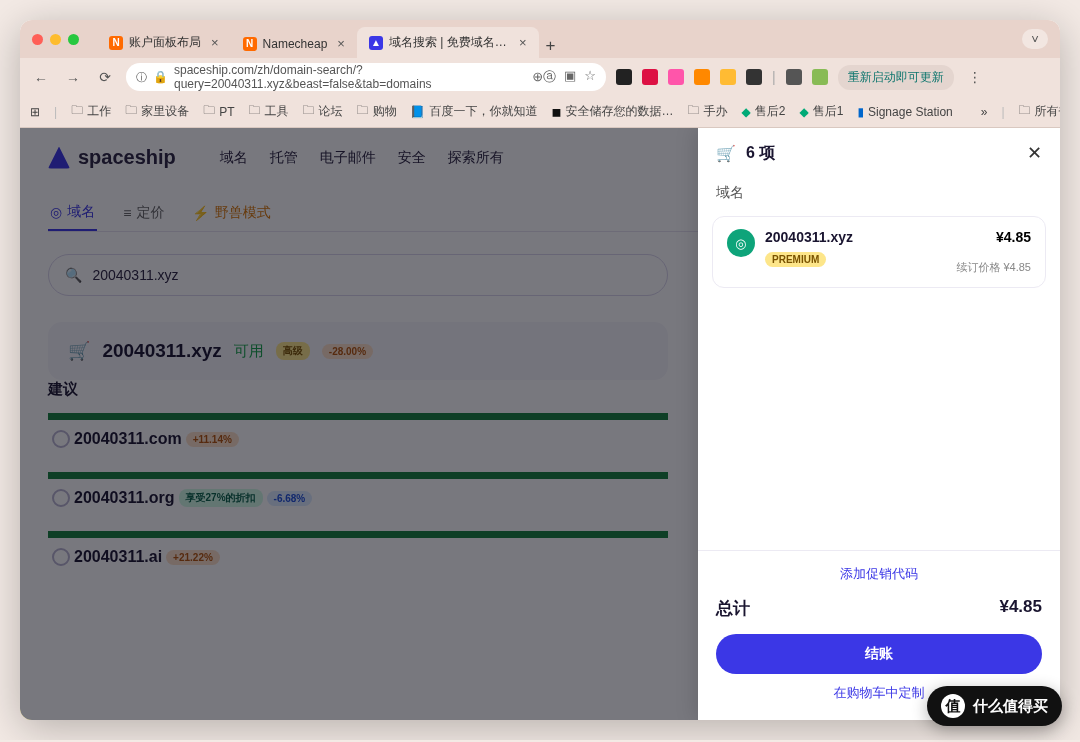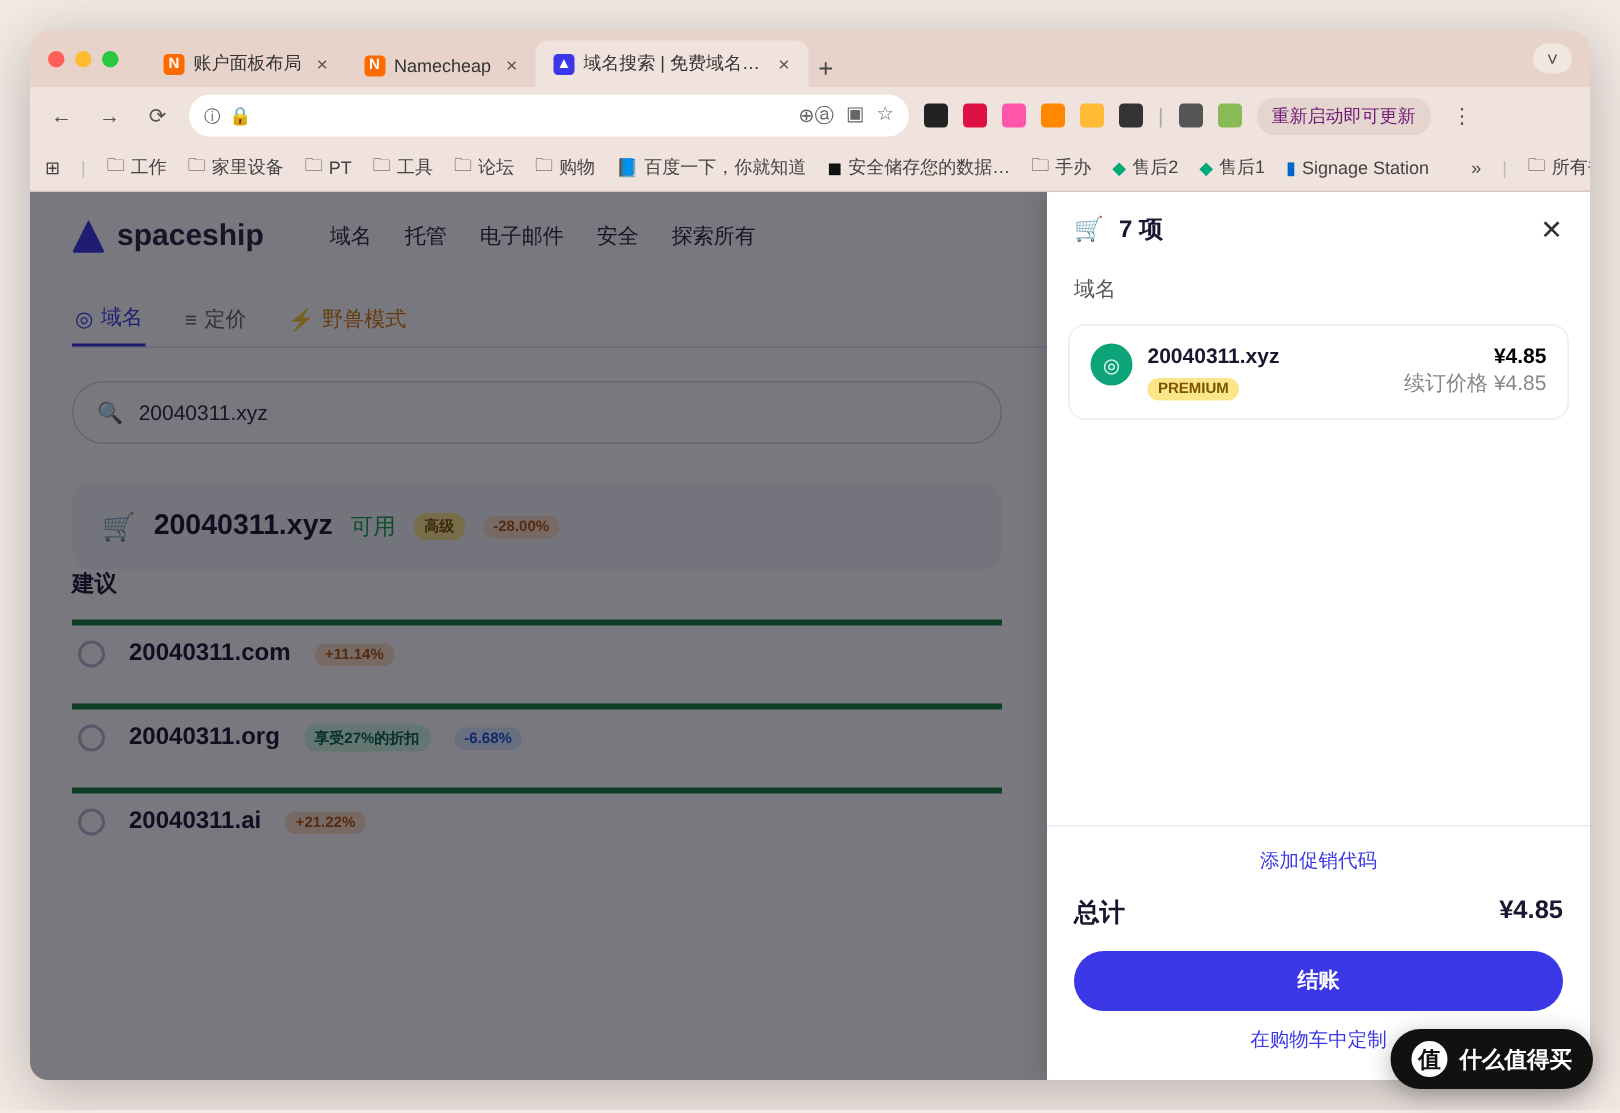--- a/index.html
+++ b/index.html
@@ -17,21 +17,21 @@
   .newtab { width: 24px; height: 24px; display: flex; align-items: center; justify-content: center; color: #444; font-size: 17px; cursor: pointer; }
   .ext-collapse { margin-left:auto; width: 26px; height: 20px; background: #f2e6e1; border-radius: 10px; display:flex;align-items:center;justify-content:center;font-size:13px;color:#555;}
 
   .toolbar { background: #f0e2dc; height: 38px; display: flex; align-items: center; padding: 0 10px; gap: 10px; font-size: 14px; color: #555; }
   .tbtn { width: 22px; text-align: center; cursor: pointer; }
   .urlbar { flex: 0 0 480px; height: 28px; background: #fff; border-radius: 14px; display: flex; align-items: center; padding: 0 10px; gap: 6px; font-size: 12px; color: #555; }
   .urlbar .lock { font-size: 11px; }
   .url-icons { margin-left:auto; display:flex; gap:8px; color:#666; font-size:13px;}
   .ext-row { display: flex; gap: 10px; align-items: center; }
   .ext-row .ico { width: 16px; height: 16px; border-radius: 3px; display:inline-block; }
-  .update-btn { background: #e4d5cf; border-radius: 12px; padding: 4px 10px; font-size: 12px; color: #701a75; cursor: pointer; }
+  .update-btn { background: #e4d5cf; border-radius: 12px; padding: 4px 10px; font-size: 12px; color: #0f766e; cursor: pointer; }
 
   .bookmarks { background: #f0e2dc; height: 32px; display: flex; align-items: center; padding: 0 10px; gap: 14px; font-size: 12px; color: #444; border-bottom: 1px solid #d9c8c0; }
   .bm { display: flex; align-items: center; gap: 4px; cursor: pointer; white-space: nowrap; }
   .bm .fold { font-size: 12px; }
   .bm-sep { margin-left: auto; }
 
   .content { flex: 1; position: relative; background: #fde047; overflow: hidden; }
   .page { position: absolute; inset: 0; background: #fff; padding: 18px 28px; }
   .dim { position: absolute; inset: 0; background: rgba(10,10,20,0.55); }
 
@@ -52,37 +52,37 @@
   .result-main .dom { font-size: 19px; font-weight: 700; color: #1a1530; }
   .avail { color: #16a34a; font-size: 15px; font-weight: 400; }
   .badge { font-size: 10px; padding: 2px 7px; border-radius: 8px; font-weight: 600; }
   .badge.yl { background: #fde68a; color: #7a5300; }
   .badge.or { background: #fde1c8; color: #b45309; }
   .badge.gn { background: #d1fae5; color: #065f46; }
   .badge.bl { background: #dbeafe; color: #1d4ed8; }
 
   .trust { margin-top: 22px; }
   .sect-title { font-size: 15px; font-weight: 700; color: #1a1530; }
-  .sug { margin-top: 14px; display:flex; align-items:center; gap:16px; font-size: 16px; font-weight:600; color:#1a1530; padding: 10px 4px; border-top:4px solid #15803d; max-width:620px;}
+  .sug { margin-top: 14px; display:flex; align-items:center; gap:4px; font-size: 16px; font-weight:600; color:#1a1530; padding: 10px 4px; border-top:7px solid #15803d; max-width:620px;}
   .sug .circ { width:18px;height:18px;border:2px solid #b8b3d0;border-radius:50%; position:relative;}
   .sug .circ::after{content:"";position:absolute;inset:4px;border-radius:50%;background:transparent;}
 
   
   .cart-panel { position: absolute; top: 0; right: 0; width: 362px; bottom: 0; background: #fff; box-shadow: -2px 0 20px rgba(0,0,0,0.15); display:flex; flex-direction:column; }
   .cp-head { padding: 14px 18px; display:flex; align-items:center; gap:10px; font-size:16px; font-weight:700; color:#1a1530; }
   .cp-head .x { margin-left:auto; font-size:18px; cursor:pointer; color:#333; font-weight:400;}
   .cp-sub { padding: 6px 18px 14px; font-size: 14px; color:#555; }
   .cp-item { margin: 0 14px; border:1px solid #eceaf3; border-radius:12px; padding: 12px 14px; }
   .cp-row { display:flex; align-items:flex-start; gap:10px; }
   .cp-ico { width:28px;height:28px;border-radius:50%;background:#0ea47a;display:flex;align-items:center;justify-content:center;color:#fff;font-size:13px;}
   .cp-dm { font-size:14px; font-weight:700; color:#1a1530; }
   .cp-prem { margin-top:4px; }
   .cp-price { margin-left:auto; text-align:right; }
   .cp-price .p1 { font-size:14px; font-weight:700; }
-  .cp-price .p2 { font-size:14px; color:#888; margin-top:2px;}
+  .cp-price .p2 { font-size:11px; color:#888; margin-top:15px;}
   .cp-det { margin-top:12px; padding-top:10px; border-top:1px solid #eee; display:flex; align-items:center; font-size:13px; color:#333; cursor:pointer;}
   .cp-det .chev { margin-left:auto; }
 
   .cp-foot { margin-top:auto; border-top:1px solid #eceaf3; padding: 14px 18px 18px; }
   .promo { color:#3b37e6; font-size:13px; cursor:pointer;text-align:center; }
   .total { margin-top:14px; display:flex; align-items:flex-start; font-size:17px; font-weight:700; color:#1a1530;}
   .total .amt { margin-left:auto; }
   .checkout { margin-top:14px; background:#3b37e6; color:#fff; text-align:center; padding:11px; border-radius:22px; font-size:14px; font-weight:600; cursor:pointer;}
   .custom { margin-top:10px; text-align:center; color:#3b37e6; font-size:13px; cursor:pointer;}
 
@@ -120,20 +120,21 @@
     <div class="ext-collapse">˅</div>
   </div>
 
   <div class="toolbar">
     <span class="tbtn">←</span>
     <span class="tbtn">→</span>
     <span class="tbtn">⟳</span>
     <div class="urlbar">
       <span class="lock">ⓘ</span>
       <span>🔒</span>
+      <span>spaceship.com/zh/domain-search/?query=20040311.xyz&amp;beast=false&amp;tab=domains</span>
       <span class="url-icons">
         <span>⊕ⓐ</span>
         <span>▣</span>
         <span>☆</span>
       </span>
     </div>
     <div class="ext-row">
       <span class="ico" style="background:#222"></span>
       <span class="ico" style="background:#d14"></span>
       <span class="ico" style="background:#f5a"></span>
@@ -263,21 +264,21 @@
         <span>20040311.ai</span>
         <span class="badge or">+21.22%</span>
       </div>
     </div>
 
     <div class="dim"></div>
 
     <div class="cart-panel">
       <div class="cp-head">
         <span>🛒</span>
-        <span>7 项</span>
+        <span>6 项</span>
         <span class="x">✕</span>
       </div>
       <div class="cp-sub">域名</div>
       <div class="cp-item">
         <div class="cp-row">
           <span class="cp-ico">◎</span>
           <div>
             <div class="cp-dm">20040311.xyz</div>
             <div class="cp-prem"><span class="badge yl">PREMIUM</span></div>
           </div>

